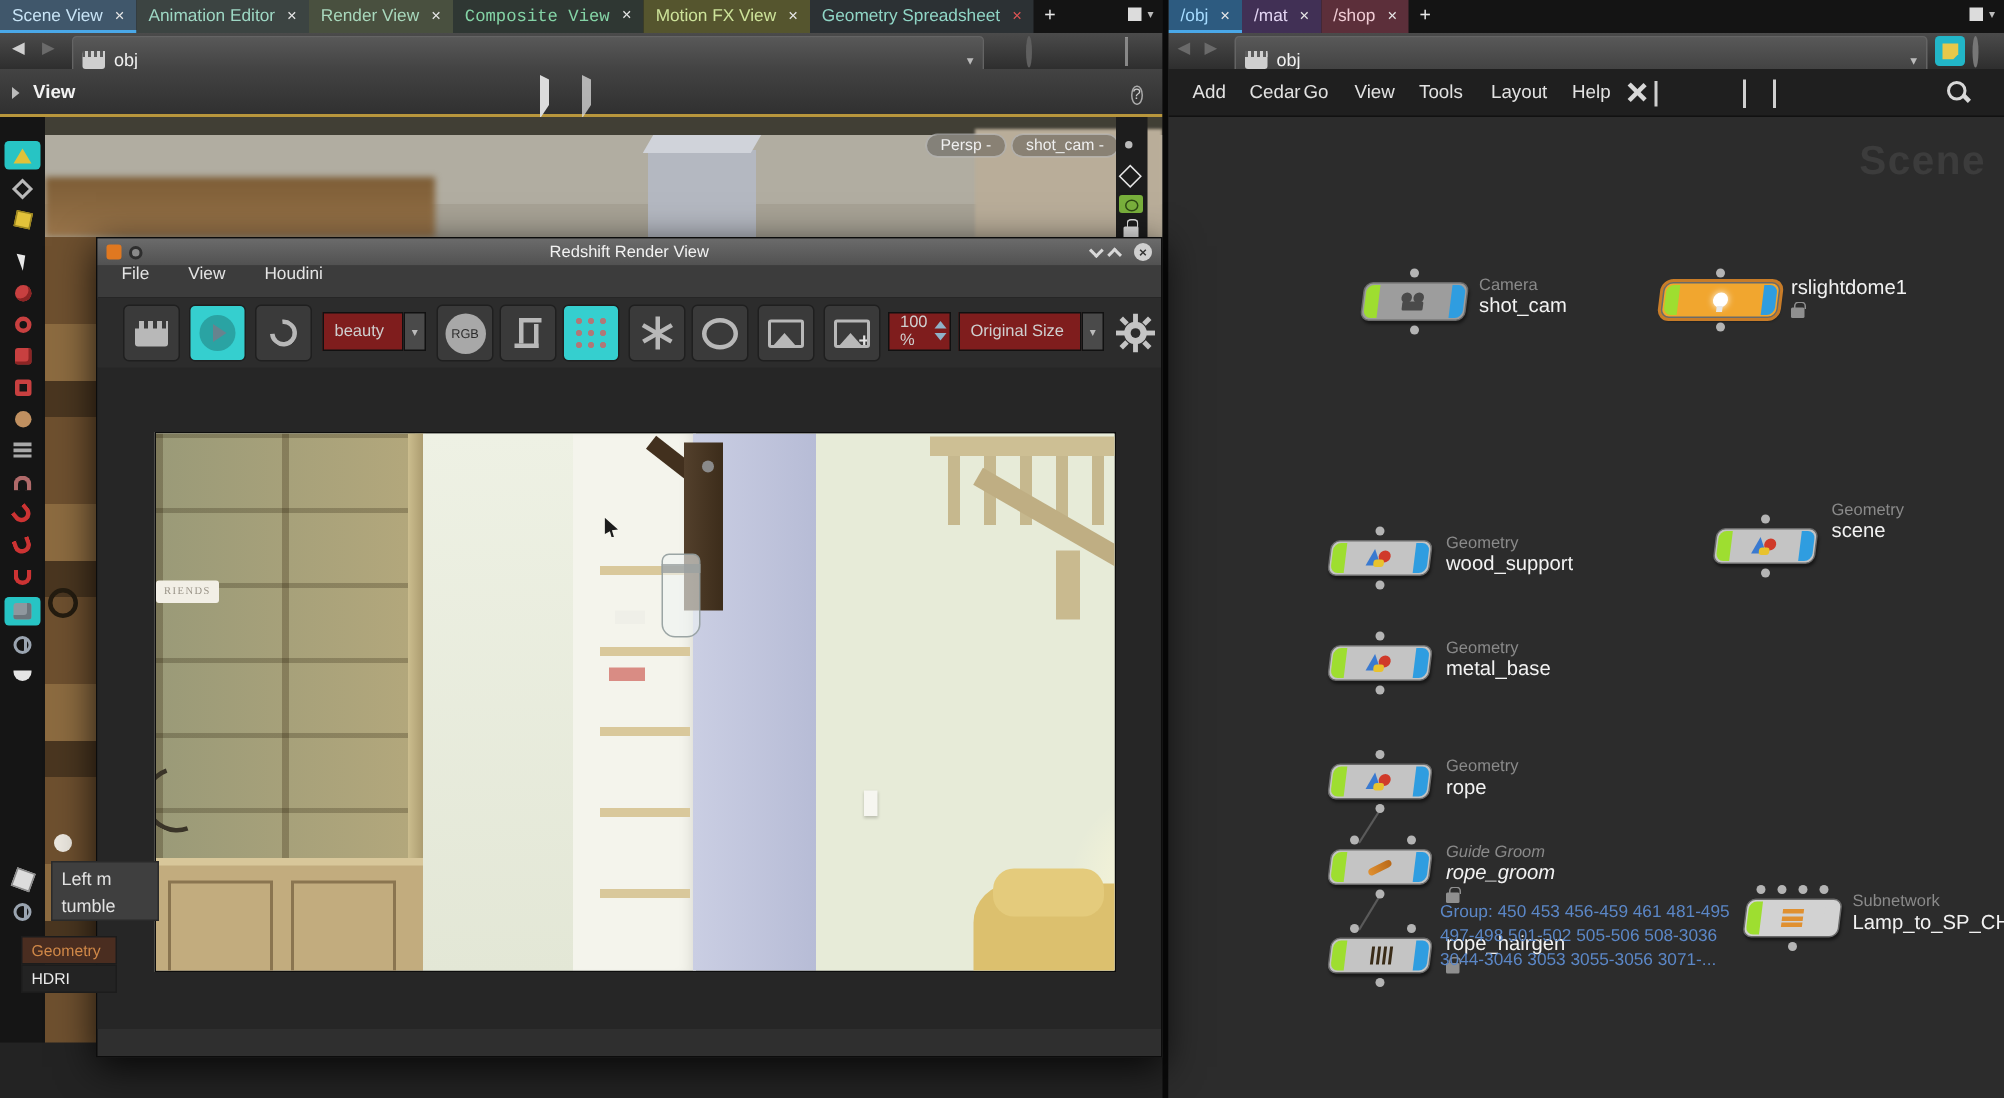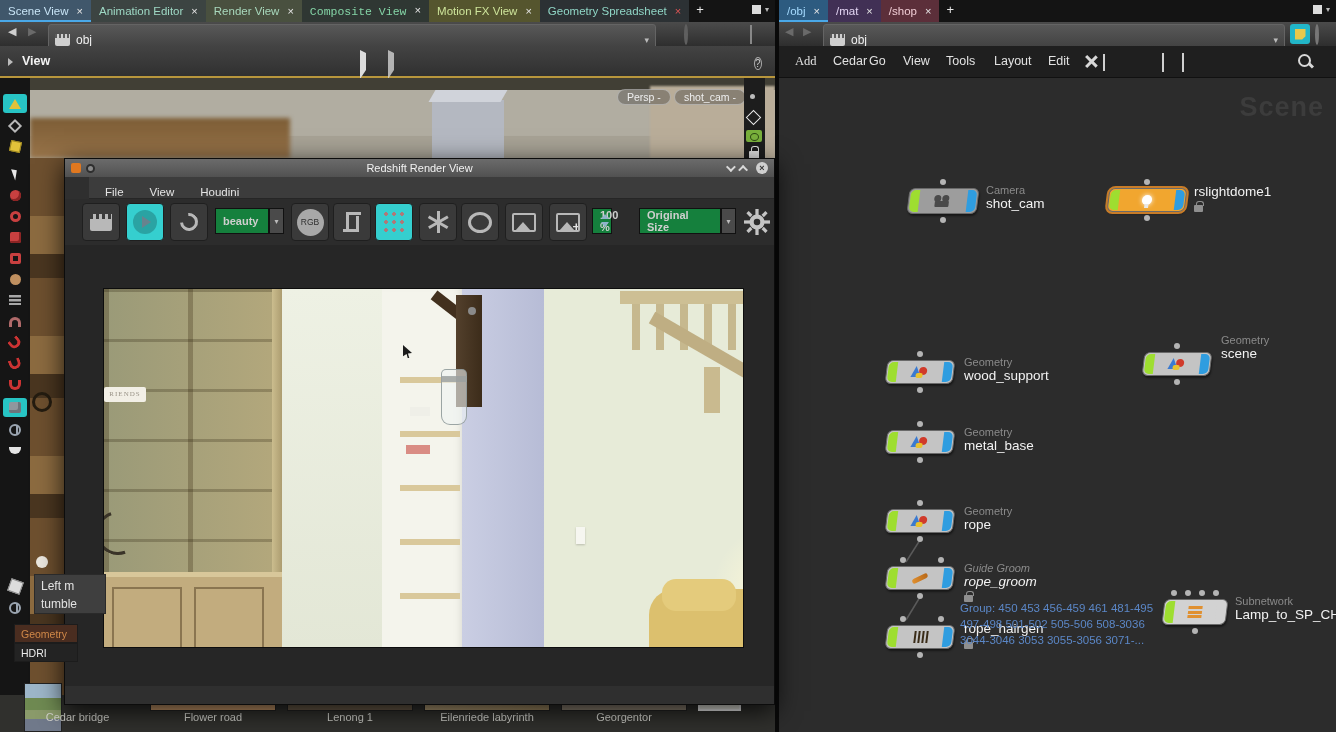--- a/index.html
+++ b/index.html
@@ -111,33 +111,33 @@
     display:flex; align-items:center; }
   .rsw-title .rslogo { width:10px; height:10px; background:#e07820; border-radius:2px; margin:0 5px 0 6px; }
   .rsw-title .rsdot { width:9px; height:9px; border:2px solid #2e2e2e; border-radius:50%; background:#8a8a8a; }
   .rsw-title .ttl { position:absolute; left:0; right:0; text-align:center; color:#f2f2f2; font-size:11px; }
   .rsw-wc { position:absolute; right:6px; top:3px; display:flex; gap:8px; align-items:center; z-index:2; }
   .chev { width:7px; height:7px; border-right:2px solid #d8d8d8; border-bottom:2px solid #d8d8d8; }
   .chev.dn { transform:rotate(45deg) translateY(-2px); }
   .chev.up { transform:rotate(-135deg) translateY(-2px); }
   .wclose { width:12px; height:12px; background:#cfcfcf; border-radius:50%; color:#333; font-size:9px; line-height:12px; text-align:center; font-weight:bold; }
   .rsw-menu { position:absolute; left:0; top:18px; right:0; height:22px; background:#3c3c3c; border-bottom:1px solid #262626;
-    display:flex; gap:26px; padding:0 16px; align-items:flex-end; color:#e4e4e4; font-size:11.5px;margin-left:24px; }
+    display:flex; gap:26px; padding:0 16px; align-items:flex-start; color:#e4e4e4; font-size:11.5px; }
   .rsw-tools { position:absolute; left:0; top:40px; right:0; height:46px; background:#2c2c2c; }
   .tbtn { position:absolute; top:4px; width:38px; height:38px; background:#3a3a3a; border:1px solid #1f1f1f; border-radius:4px;
     display:flex; align-items:center; justify-content:center; }
   .tbtn.on { background:#35cfcf; }
   .film { width:22px; height:17px; background:#b8b8b8; border-radius:2px; position:relative; }
   .film::before { content:""; position:absolute; top:0; left:0; right:0; height:5px;
     background:repeating-linear-gradient(90deg,#3a3a3a 0 3px,#b8b8b8 3px 6px); }
   .playc { width:24px; height:24px; background:#2aa3a3; border-radius:50%; display:flex; align-items:center; justify-content:center; }
   .playc::before { content:""; width:0; height:0; border-left:9px solid #68838e; border-top:6px solid transparent; border-bottom:6px solid transparent; margin-left:3px; }
   .reload { width:18px; height:18px; border:3.5px solid #b8b8b8; border-left-color:transparent; border-radius:50%; transform:rotate(40deg); }
-  .selfield { position:absolute; top:9px; height:26px; background:#15803d; border:1px solid #111; color:#cfcfcf; font-size:11px;
-    display:flex; align-items:center; padding:0 7px;font-weight:bold; }
+  .selfield { position:absolute; top:9px; height:26px; background:#7f1d1d; border:1px solid #111; color:#cfcfcf; font-size:11px;
+    display:flex; align-items:center; padding:0 7px; }
   .selbtn { position:absolute; top:9px; width:15px; height:26px; background:#4a4a4a; border:1px solid #111; color:#bbb; font-size:8px;
     display:flex; align-items:center; justify-content:center; }
   .rgbc { width:27px; height:27px; background:#a8a8a8; border-radius:50%; color:#2e2e2e; font-size:8.5px; font-weight:normal;
     display:flex; align-items:center; justify-content:center; }
   .cropi { width:20px; height:20px; position:relative; }
   .cropi::before { content:""; position:absolute; left:4px; top:0; width:12px; height:14px; border-left:3px solid #b8b8b8; border-top:3px solid #b8b8b8; }
   .cropi::after { content:""; position:absolute; left:1px; bottom:0; width:13px; height:13px; border-right:3px solid #b8b8b8; border-bottom:3px solid #b8b8b8; }
   .buckets { width:24px; height:24px; background:radial-gradient(#b07878 34%,transparent 36%); background-size:8px 8px; }
   .snow { position:relative; width:22px; height:22px; }
   .snow i { position:absolute; left:10px; top:0; width:2.5px; height:22px; background:#b8b8b8; }
@@ -423,33 +423,20 @@
   <div class="blicon" style="top:598px;">
       <span class="g-globe" style="display:block"></span>
     </div>
   <div class="hintbox">
     <div>Left m</div>
     <div>tumble</div>
   </div>
   <div class="pal-tab pal-1">Geometry S</div>
   <div class="pal-tab pal-2">HDRI</div>
 
-  <div class="gallery">
-    <div class="cedar"></div>
-    <div class="glabel" style="left:30px;width:95px;">Cedar bridge</div>
-    <div class="gstrip" style="left:150px;width:126px;background:#c9996a;"></div>
-    <div class="glabel" style="left:150px;width:126px;">Flower road</div>
-    <div class="gstrip" style="left:287px;width:126px;background:#6b5c49;"></div>
-    <div class="glabel" style="left:287px;width:126px;">Lenong 1</div>
-    <div class="gstrip" style="left:424px;width:126px;background:linear-gradient(90deg,#b6a078,#a08a62);"></div>
-    <div class="glabel" style="left:424px;width:126px;">Eilenriede labyrinth</div>
-    <div class="gstrip" style="left:561px;width:126px;background:#8d8273;"></div>
-    <div class="glabel" style="left:561px;width:126px;">Georgentor</div>
-    <div class="wthumb"></div>
-  </div>
 
   <div class="rsw">
     <div class="rsw-title">
       <span class="rslogo"></span>
       <span class="rsdot"></span>
       <span class="ttl">Redshift Render View</span>
     </div>
     <div class="rsw-wc">
       <span class="chev dn"></span>
       <span class="chev up"></span>
@@ -496,21 +483,21 @@
           <span class="ringo"></span>
         </div>
       <div class="tbtn" style="left:440px;">
           <span class="imgf"></span>
         </div>
       <div class="tbtn" style="left:484px;">
           <span class="imgf">
             <span class="plus">+</span>
           </span>
         </div>
-      <div class="selfield" style="left:527px;width:20px;align-items:center;">
+      <div class="selfield" style="left:527px;width:42px;align-items:center;">
           <span>100 %</span>
         <span class="spin">
             <b class="u"></b>
             <b class="d"></b>
           </span>
         </div>
       <div class="selfield" style="left:574px;width:82px;">
           <span>Original Size</span>
         </div>
       <div class="selbtn" style="left:656px;">
@@ -601,27 +588,27 @@
         <span class="ptext">obj</span>
         <span class="pcaret">▾</span>
       </div>
       <div class="tealbtn" style="left:511px;">
           <span class="ic-note" style="width:11px;height:11px;"></span>
         </div>
       <span class="pb-ic" style="left:536px;"><span class="i-circle" style="border-color:#777;"></span></span>
     </div>
 
     <div class="rmenu">
-      <span class="mi" style="left:16px;font-family:Liberation Serif, serif;">Add</span>
+      <span class="mi" style="left:16px;">Add</span>
       <span class="mi" style="left:54px;">Cedar</span>
       <span class="mi" style="left:90px;">Go</span>
       <span class="mi" style="left:124px;">View</span>
       <span class="mi" style="left:167px;">Tools</span>
       <span class="mi" style="left:215px;">Layout</span>
-      <span class="mi" style="left:269px;">Edit</span>
+      <span class="mi" style="left:269px;">Help</span>
       <span class="mic" style="left:304px;"><span class="ic-x"></span></span>
       <span class="mic" style="left:324px;"><span class="ic-tree"></span></span>
       <span class="mic" style="left:342px;"><span class="ic-list"></span></span>
       <span class="mic" style="left:383px;"><span class="ic-grid"></span></span>
       <span class="mic" style="left:403px;"><span class="ic-check"></span></span>
       <span class="mic" style="left:437px;"><span class="ic-disk"></span></span>
       <span class="mic" style="left:455px;"><span class="ic-note"></span></span>
       <span class="mic" style="left:473px;"><span class="ic-imgn"></span></span>
       <span class="mic" style="left:491px;"><span class="ic-shelf"></span></span>
       <span class="mic" style="left:519px;"><span class="ic-search"></span></span>

